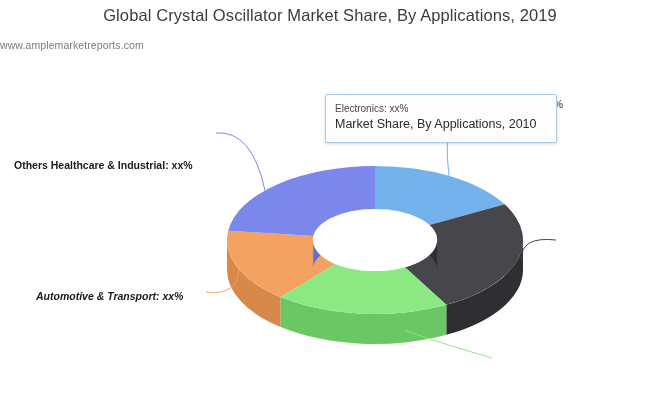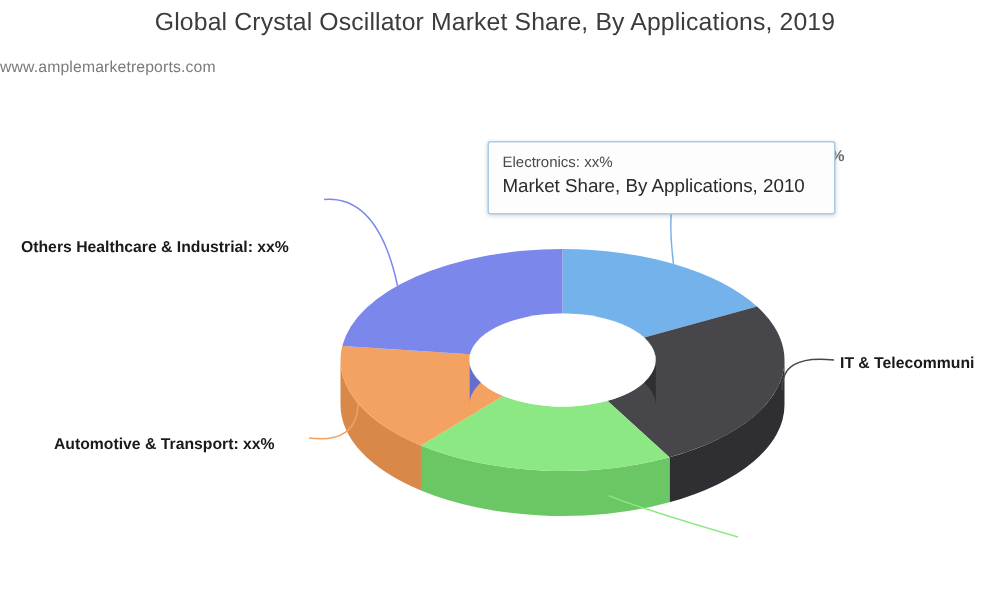--- a/index.html
+++ b/index.html
@@ -55,21 +55,21 @@
 
   
   .slice-label {
     position: absolute;
     font-size: 10.5px;
     font-weight: bold;
     color: #1a1a1a;
     white-space: nowrap;
   }
   #label-others      { left: 14px;  top: 131px; margin-top: 28px; }
-  #label-automotive  { left: 36px;  top: 290px; }
+  #label-automotive  { left: 36px;  top: 290px; font-style: italic; }
   #label-military    { left: 496px; top: 355px; }
   #label-it          { left: 560px; top: 236px; }
   #label-electronics { left: 479px; top: 98px;  color: #6d6d6d; }
 
   
   #tooltip {
     position: absolute;
     left: 325px;
     top: 94px;
     width: 232px;
@@ -130,21 +130,20 @@
         <path d="M 521.5596741737525 260.2988094710448 Q 520 236 556 240" fill="none" stroke="#46464b" stroke-width="1"></path>
         <path d="M 449 175.91412011995155 Q 440 104 476 103" fill="none" stroke="#74b2ec" stroke-width="1"></path>
       </g>
   </svg>
 
   <div class="slice-label" id="label-others">Others Healthcare &amp; Industrial: xx%</div>
 
   <div class="slice-label" id="label-automotive">Automotive &amp; Transport: xx%</div>
 
 
-  <div class="slice-label" id="label-it">IT &amp; Telecommuni</div>
 
   <div class="slice-label" id="label-electronics">Electronics: xx%</div>
 
   <div id="tooltip">
     <div class="tooltip-line-1">Electronics: xx%</div>
     <div class="tooltip-line-2">Market Share, By Applications, 2010</div>
   </div>
 
 </div>
 

